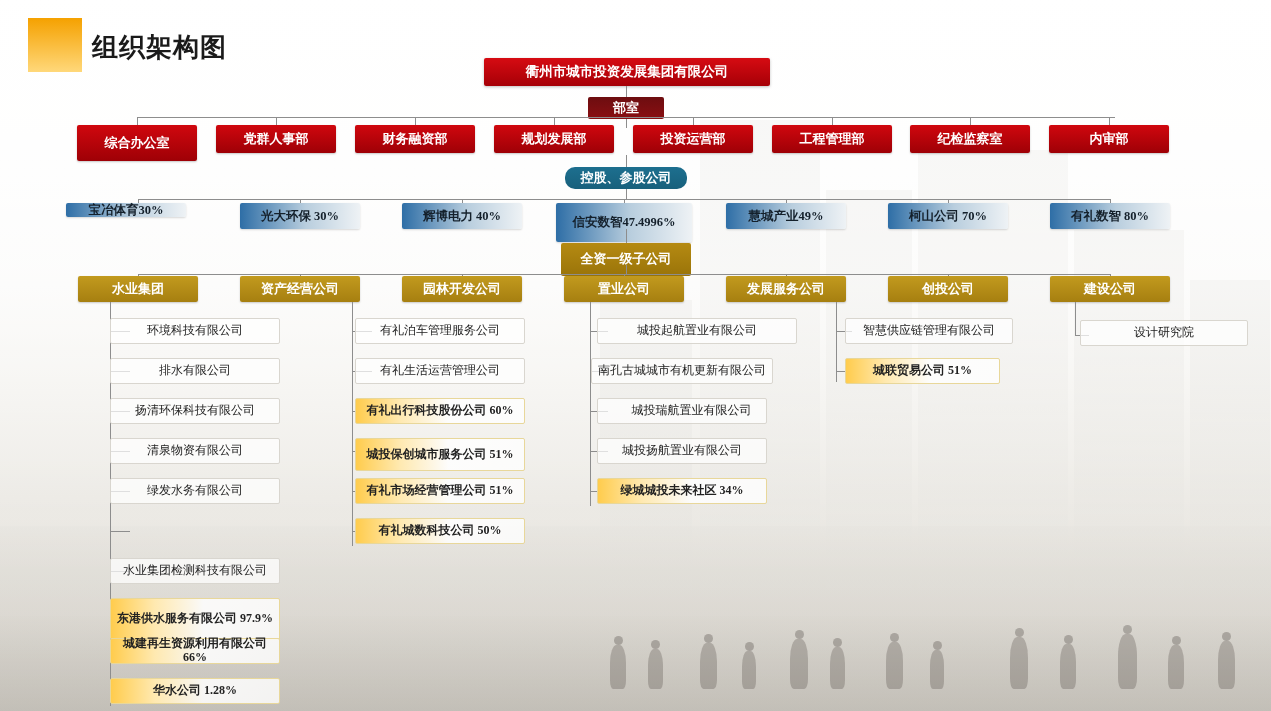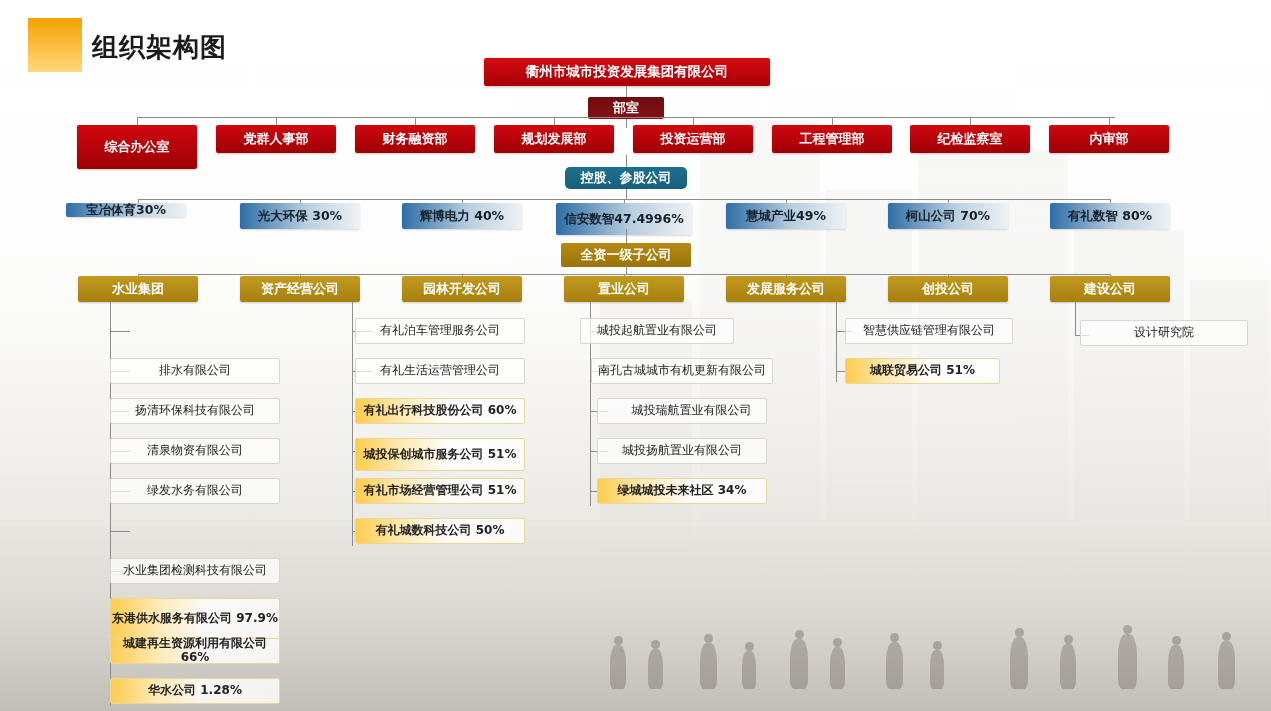--- a/index.html
+++ b/index.html
@@ -43,27 +43,27 @@
     background:linear-gradient(180deg,rgba(255,255,255,.78) 0%,rgba(255,255,255,.72) 40%,rgba(255,255,255,.45) 62%,rgba(255,255,255,.18) 80%,rgba(255,255,255,.05) 100%);
   }
   
   #title-bar{position:absolute;left:28px;top:18px;width:54px;height:54px;
     background:linear-gradient(180deg,#f5a100,#ffd87a);}
   #page-title{position:absolute;left:92px;top:30px;font-size:26px;font-weight:bold;color:#1a1a1a;letter-spacing:1px;}
 
   
   #chart{position:absolute;inset:0;}
   .node{position:absolute;box-sizing:border-box;display:flex;align-items:center;justify-content:center;
-    text-align:center;line-height:1.15;font-weight:bold;color:#fff;}
+    text-align:center;line-height:1.15;font-weight:bold;color:#fff;font-family:Liberation Serif, serif;}
   .lvl-root{background:linear-gradient(180deg,#d60b12,#a60007);font-size:13.5px;border-radius:2px;
     box-shadow:0 1px 3px rgba(0,0,0,.25);}
   .lvl-hdr-red{background:linear-gradient(180deg,#6d0d10,#8a0f12);font-size:13px;border-radius:2px;color:#fff;}
   .lvl-dept{background:linear-gradient(180deg,#d0070e,#9e0006);font-size:13px;border-radius:2px;
     box-shadow:0 1px 2px rgba(0,0,0,.22);}
-  .lvl-hdr-blue{background:linear-gradient(180deg,#1d6f8f,#18607c);font-size:13px;border-radius:5px;text-align:right;}
+  .lvl-hdr-blue{background:linear-gradient(180deg,#1d6f8f,#18607c);font-size:13px;border-radius:10px;text-align:right;}
   .lvl-blue{background:linear-gradient(90deg,#2e6ea6 0%,#b9cede 55%,#eef2f5 100%);
     font-size:12.5px;color:#14202b;border-radius:2px;box-shadow:0 1px 2px rgba(0,0,0,.15);}
   .lvl-hdr-gold{background:linear-gradient(180deg,#b58a12,#9a7409);font-size:13px;border-radius:2px;}
   .lvl-gold{background:linear-gradient(180deg,#c29a1e,#a67f10);font-size:13px;border-radius:2px;
     box-shadow:0 1px 2px rgba(0,0,0,.2);}
   .leaf{background:rgba(255,255,255,.72);border:1px solid #d9d6cf;color:#222;font-size:12px;
     font-weight:normal;border-radius:2px;}
   .leaf.hl{background:linear-gradient(90deg,#ffcc4d 0%,#ffe9b0 26%,rgba(255,255,255,.85) 55%,rgba(255,255,255,.8) 100%);
     border-color:#e8d79a;font-weight:bold;}
   .line{position:absolute;background:#8d8d8d;}
@@ -139,21 +139,21 @@
   <div class="line h" style="left:137px;top:117px;width:978px;"></div>
   <div class="line v" style="left:137px;top:117px;height:8px;"></div>
   <div class="line v" style="left:276px;top:117px;height:8px;"></div>
   <div class="line v" style="left:415px;top:117px;height:8px;"></div>
   <div class="line v" style="left:554px;top:117px;height:8px;"></div>
   <div class="line v" style="left:693px;top:117px;height:8px;"></div>
   <div class="line v" style="left:832px;top:117px;height:8px;"></div>
   <div class="line v" style="left:970px;top:117px;height:8px;"></div>
   <div class="line v" style="left:1109px;top:117px;height:8px;"></div>
 
-  <div class="node lvl-dept" style="left:77px;top:125px;width:120px;height:44px;">综合办公室</div>
+  <div class="node lvl-dept" style="left:77px;top:125px;width:120px;height:36px;">综合办公室</div>
   <div class="node lvl-dept" style="left:216px;top:125px;width:120px;height:28px;">党群人事部</div>
   <div class="node lvl-dept" style="left:355px;top:125px;width:120px;height:28px;">财务融资部</div>
   <div class="node lvl-dept" style="left:494px;top:125px;width:120px;height:28px;">规划发展部</div>
   <div class="node lvl-dept" style="left:633px;top:125px;width:120px;height:28px;">投资运营部</div>
   <div class="node lvl-dept" style="left:772px;top:125px;width:120px;height:28px;">工程管理部</div>
   <div class="node lvl-dept" style="left:910px;top:125px;width:120px;height:28px;">纪检监察室</div>
   <div class="node lvl-dept" style="left:1049px;top:125px;width:120px;height:28px;">内审部</div>
 
   <div class="line v" style="left:626px;top:155px;height:13px;"></div>
   <div class="node lvl-hdr-blue" style="left:565px;top:167px;width:122px;height:22px;">控股、参股公司</div>
@@ -163,27 +163,27 @@
   <div class="line v" style="left:300px;top:199px;height:5px;"></div>
   <div class="line v" style="left:462px;top:199px;height:5px;"></div>
   <div class="line v" style="left:624px;top:199px;height:5px;"></div>
   <div class="line v" style="left:786px;top:199px;height:5px;"></div>
   <div class="line v" style="left:948px;top:199px;height:5px;"></div>
   <div class="line v" style="left:1110px;top:199px;height:5px;"></div>
 
   <div class="node lvl-blue" style="left:66px;top:203px;width:120px;height:14px;">宝冶体育30%</div>
   <div class="node lvl-blue" style="left:240px;top:203px;width:120px;height:26px;">光大环保 30%</div>
   <div class="node lvl-blue" style="left:402px;top:203px;width:120px;height:26px;">辉博电力 40%</div>
-  <div class="node lvl-blue" style="left:556px;top:203px;width:136px;height:32px;">信安数智47.4996%</div>
+  <div class="node lvl-blue" style="left:556px;top:203px;width:136px;height:39px;">信安数智47.4996%</div>
   <div class="node lvl-blue" style="left:726px;top:203px;width:120px;height:26px;">慧城产业49%</div>
   <div class="node lvl-blue" style="left:888px;top:203px;width:120px;height:26px;">柯山公司 70%</div>
   <div class="node lvl-blue" style="left:1050px;top:203px;width:120px;height:26px;">有礼数智 80%</div>
 
   <div class="line v" style="left:626px;top:229px;height:15px;"></div>
-  <div class="node lvl-hdr-gold" style="left:561px;top:243px;width:130px;height:24px;">全资一级子公司</div>
+  <div class="node lvl-hdr-gold" style="left:561px;top:243px;width:130px;height:33px;">全资一级子公司</div>
   <div class="line v" style="left:626px;top:265px;height:9px;"></div>
   <div class="line h" style="left:138px;top:274px;width:972px;"></div>
   <div class="line v" style="left:138px;top:274px;height:4px;"></div>
   <div class="line v" style="left:300px;top:274px;height:4px;"></div>
   <div class="line v" style="left:462px;top:274px;height:4px;"></div>
   <div class="line v" style="left:624px;top:274px;height:4px;"></div>
   <div class="line v" style="left:786px;top:274px;height:4px;"></div>
   <div class="line v" style="left:948px;top:274px;height:4px;"></div>
   <div class="line v" style="left:1110px;top:274px;height:4px;"></div>
 
@@ -199,20 +199,21 @@
   <div class="line h" style="left:110px;top:331px;width:20px;"></div>
   <div class="line h" style="left:110px;top:371px;width:20px;"></div>
   <div class="line h" style="left:110px;top:411px;width:20px;"></div>
   <div class="line h" style="left:110px;top:451px;width:20px;"></div>
   <div class="line h" style="left:110px;top:491px;width:20px;"></div>
   <div class="line h" style="left:110px;top:531px;width:20px;"></div>
   <div class="line h" style="left:110px;top:571px;width:20px;"></div>
   <div class="line h" style="left:110px;top:611px;width:20px;"></div>
   <div class="line h" style="left:110px;top:651px;width:20px;"></div>
   <div class="line h" style="left:110px;top:691px;width:20px;"></div>
+  <div class="node leaf" style="left:110px;top:318px;width:170px;height:26px;">环境科技有限公司</div>
   <div class="node leaf" style="left:110px;top:358px;width:170px;height:26px;">排水有限公司</div>
   <div class="node leaf" style="left:110px;top:398px;width:170px;height:26px;">扬清环保科技有限公司</div>
   <div class="node leaf" style="left:110px;top:438px;width:170px;height:26px;">清泉物资有限公司</div>
   <div class="node leaf" style="left:110px;top:478px;width:170px;height:26px;">绿发水务有限公司</div>
   <div class="node leaf" style="left:110px;top:558px;width:170px;height:26px;">水业集团检测科技有限公司</div>
   <div class="node leaf hl" style="left:110px;top:598px;width:170px;height:42px;">东港供水服务有限公司 97.9%</div>
   <div class="node leaf hl" style="left:110px;top:638px;width:170px;height:26px;">城建再生资源利用有限公司 66%</div>
   <div class="node leaf hl" style="left:110px;top:678px;width:170px;height:26px;">华水公司 1.28%</div>
 
   <div class="line v" style="left:352px;top:302px;height:244px;"></div>
@@ -228,21 +229,21 @@
   <div class="node leaf hl" style="left:355px;top:438px;width:170px;height:33px;">城投保创城市服务公司 51%</div>
   <div class="node leaf hl" style="left:355px;top:478px;width:170px;height:26px;">有礼市场经营管理公司 51%</div>
   <div class="node leaf hl" style="left:355px;top:518px;width:170px;height:26px;">有礼城数科技公司 50%</div>
 
   <div class="line v" style="left:590px;top:302px;height:204px;"></div>
   <div class="line h" style="left:590px;top:331px;width:18px;"></div>
   <div class="line h" style="left:590px;top:371px;width:18px;"></div>
   <div class="line h" style="left:590px;top:411px;width:18px;"></div>
   <div class="line h" style="left:590px;top:451px;width:18px;"></div>
   <div class="line h" style="left:590px;top:491px;width:18px;"></div>
-  <div class="node leaf" style="left:580px;top:318px;width:154px;height:26px;">城投起航置业有限公司</div>
+  <div class="node leaf" style="left:597px;top:318px;width:200px;height:26px;">城投起航置业有限公司</div>
   <div class="node leaf" style="left:591px;top:358px;width:182px;height:26px;">南孔古城城市有机更新有限公司</div>
   <div class="node leaf" style="left:597px;top:398px;width:170px;height:26px;padding-left:19px;">城投瑞航置业有限公司</div>
   <div class="node leaf" style="left:597px;top:438px;width:170px;height:26px;">城投扬航置业有限公司</div>
   <div class="node leaf hl" style="left:597px;top:478px;width:170px;height:26px;">绿城城投未来社区 34%</div>
 
   <div class="line v" style="left:836px;top:302px;height:80px;"></div>
   <div class="line h" style="left:836px;top:331px;width:16px;"></div>
   <div class="line h" style="left:836px;top:371px;width:16px;"></div>
   <div class="node leaf" style="left:845px;top:318px;width:168px;height:26px;">智慧供应链管理有限公司</div>
   <div class="node leaf hl" style="left:845px;top:358px;width:155px;height:26px;">城联贸易公司 51%</div>

